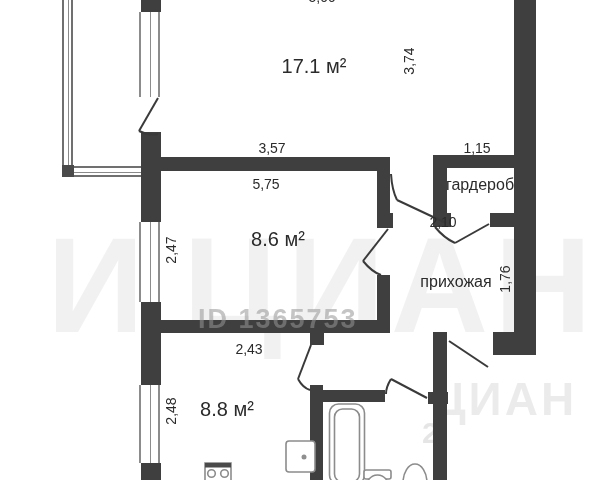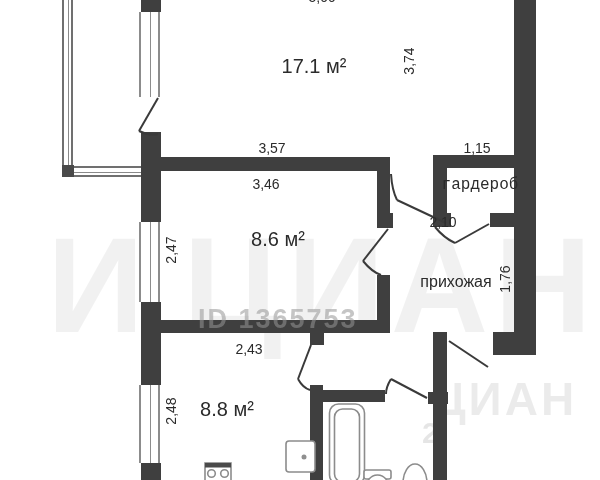--- a/index.html
+++ b/index.html
@@ -117,26 +117,26 @@
     <circle class="fix" cx="211.5" cy="486" r="3.8"></circle>
     <circle class="fix" cx="224.5" cy="486" r="3.8"></circle>
   </svg>
 
   <div class="wm wm-id" style="left:198px;top:304px;">ID 1365753</div>
 
   <div class="lbl dim" style="left:322px;top:-3px;">5,66</div>
   <div class="lbl dimv" style="left:409px;top:61px;">3,74</div>
   <div class="lbl dim" style="left:272px;top:148px;">3,57</div>
   <div class="lbl dim" style="left:477px;top:148px;">1,15</div>
-  <div class="lbl dim" style="left:266px;top:184px;">3,46</div>
+  <div class="lbl dim" style="left:266px;top:184px;">5,75</div>
   <div class="lbl dimv" style="left:171px;top:250px;">2,47</div>
   <div class="lbl dim" style="left:443px;top:222px;">2,10</div>
   <div class="lbl dimv" style="left:505px;top:279px;">1,76</div>
   <div class="lbl dim" style="left:229px;top:349px;margin-left:20px;">2,43</div>
   <div class="lbl dimv" style="left:171px;top:411px;">2,48</div>
 
   <div class="lbl area" style="left:314px;top:66px;">17.1 м²</div>
   <div class="lbl area" style="left:278px;top:239px;">8.6 м²</div>
   <div class="lbl area" style="left:227px;top:409px;">8.8 м²</div>
-  <div class="lbl rname" style="left:480px;top:185px;font-family:Liberation Mono, monospace;">гардероб</div>
+  <div class="lbl rname" style="left:480px;top:185px;">гардероб</div>
   <div class="lbl rname" style="left:456px;top:282px;">прихожая</div>
 
 </div>
 
 </body></html>

